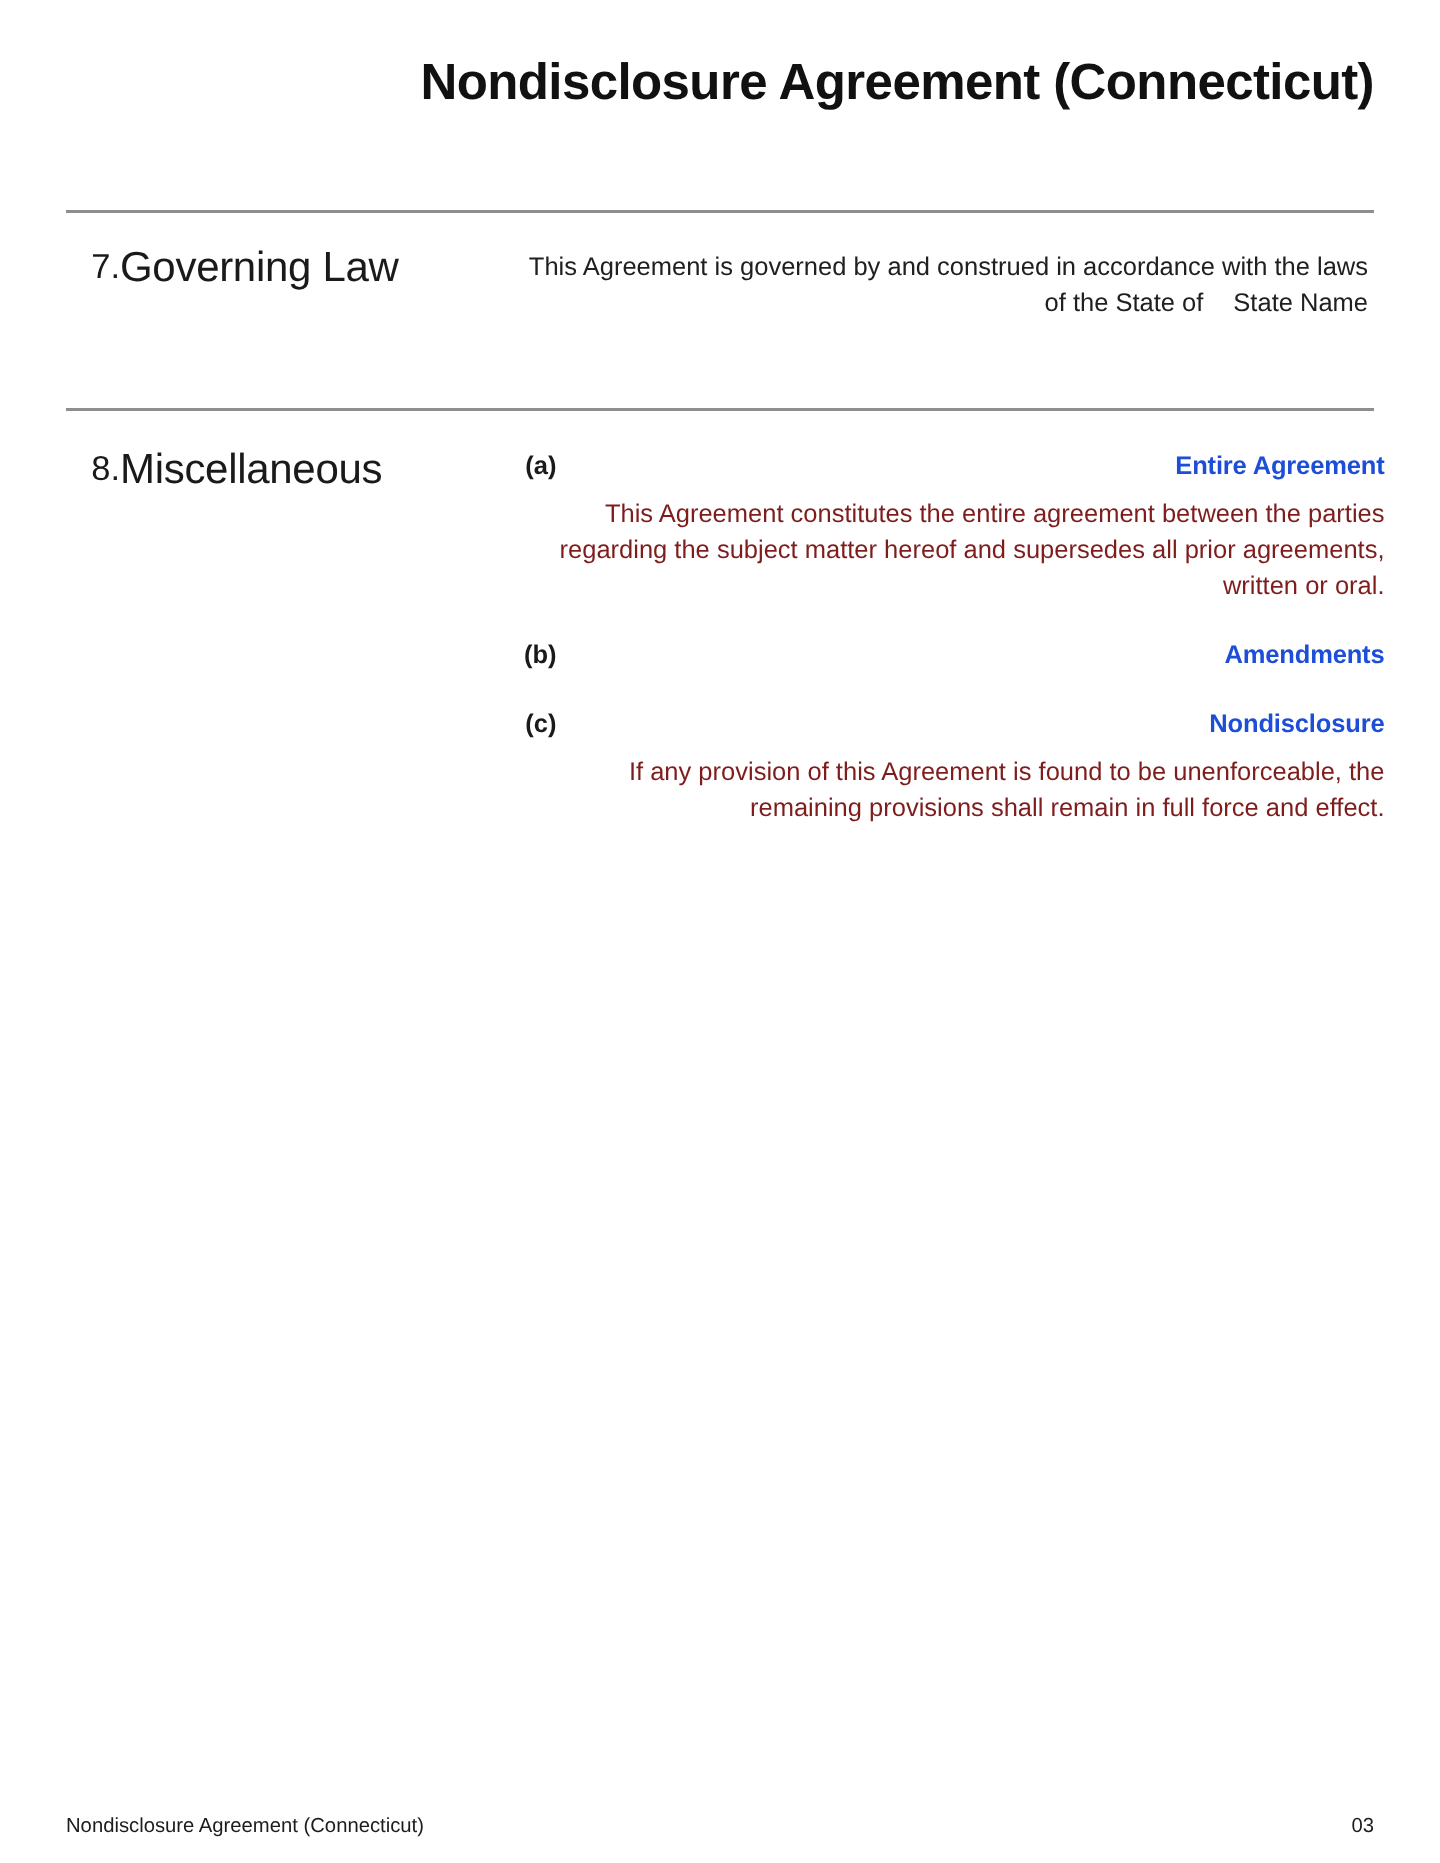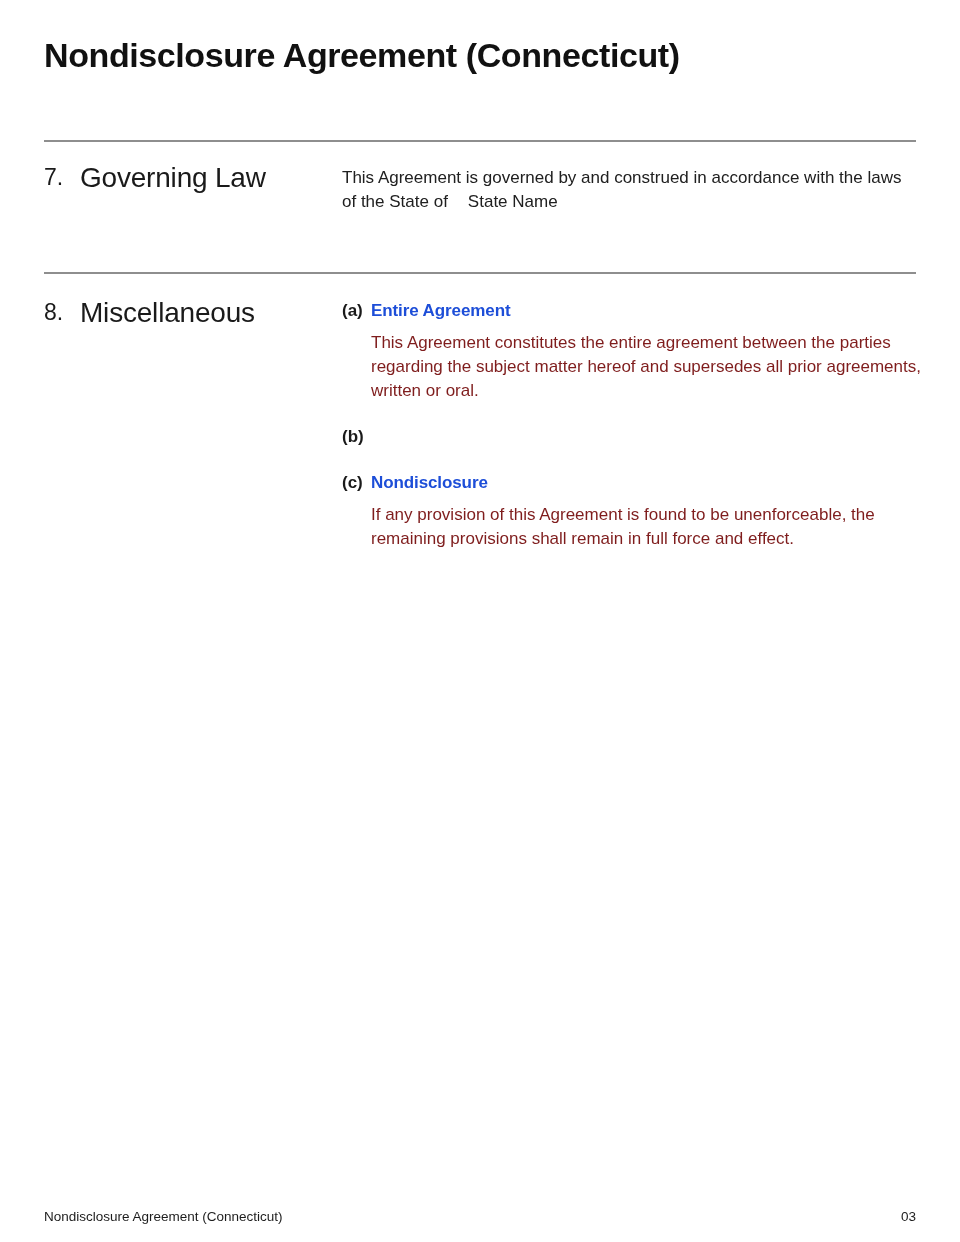--- a/index.html
+++ b/index.html
@@ -1,15 +1,15 @@
 <!DOCTYPE html>
 <html><head>
 <meta charset="utf-8">
 <style>
-  * { margin: 0; padding: 0; box-sizing: border-box; }
+  * { margin: 0; padding: 0; box-sizing: border-box; text-align: right; }
   html, body { background: #ffffff; }
   .page {
     position: relative;
     width: 960px;
     height: 1242px;
     margin: 0 auto;
     background: #ffffff;
     font-family: "Liberation Sans", sans-serif;
     color: #1f1f1f;
     padding: 0 44px;
@@ -127,20 +127,21 @@
         <span class="clause-marker">(a)</span>
         <div class="clause-content">
           <div class="clause-heading">Entire Agreement</div>
           <p class="clause-body">This Agreement constitutes the entire agreement between the parties regarding the subject matter hereof and supersedes all prior agreements, written or oral.</p>
         </div>
       </div>
 
       <div class="clause">
         <span class="clause-marker">(b)</span>
         <div class="clause-content">
+          <div class="clause-heading">Amendments</div>
         </div>
       </div>
 
       <div class="clause">
         <span class="clause-marker">(c)</span>
         <div class="clause-content">
           <div class="clause-heading">Nondisclosure</div>
           <p class="clause-body">If any provision of this Agreement is found to be unenforceable, the remaining provisions shall remain in full force and effect.</p>
         </div>
       </div>

